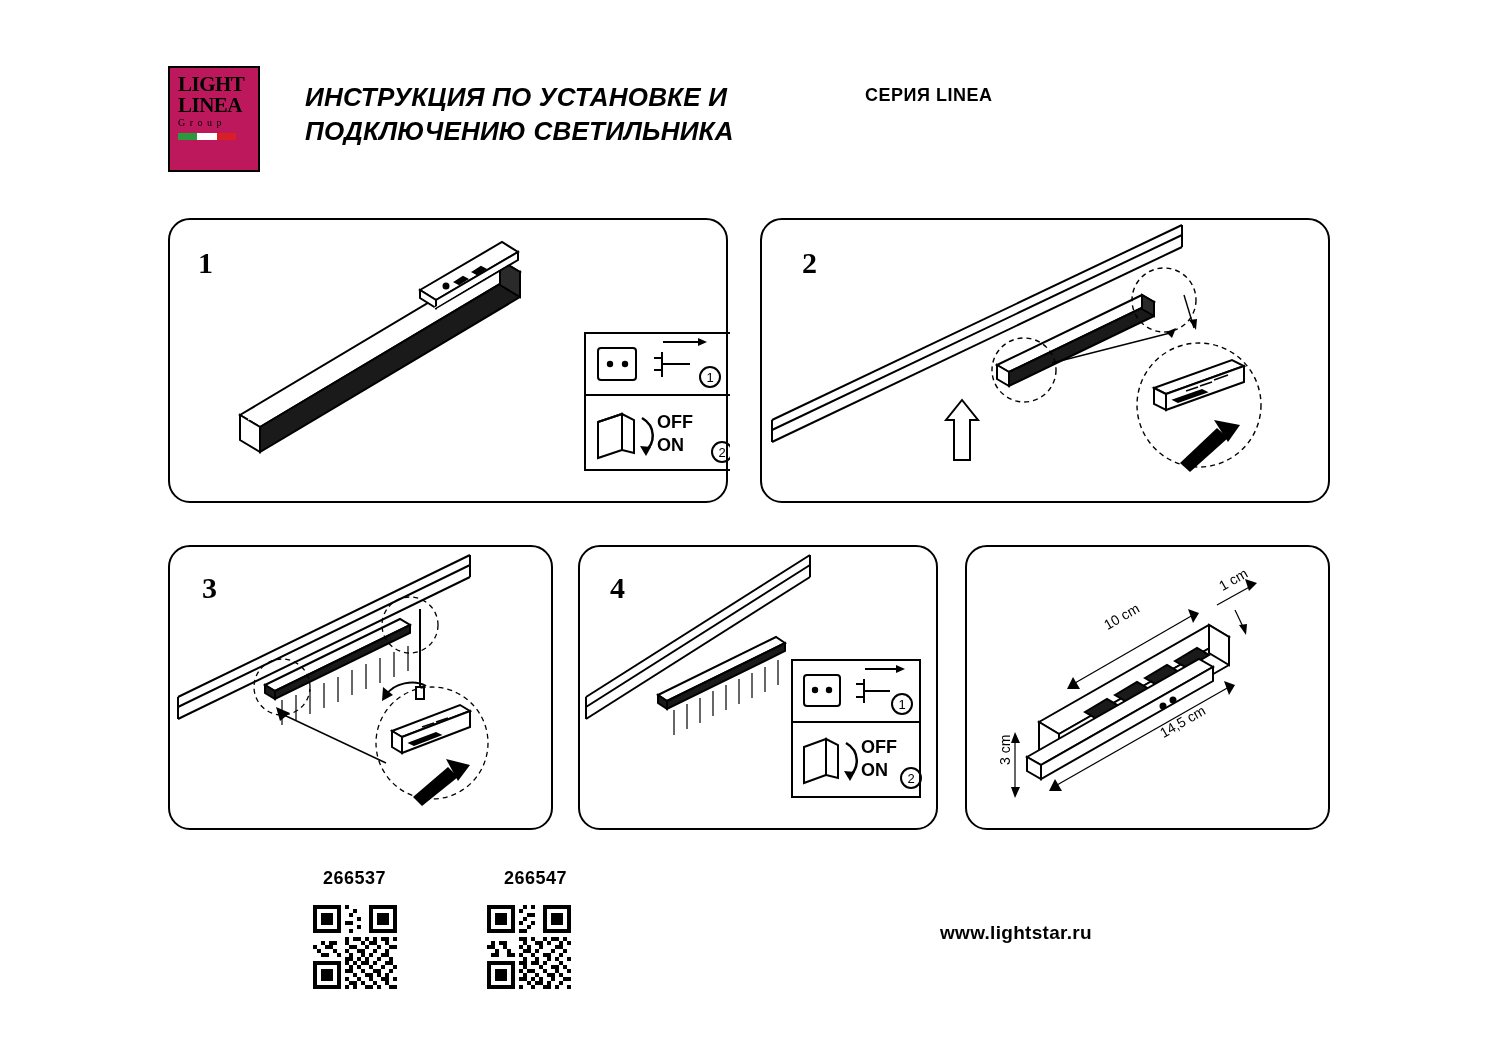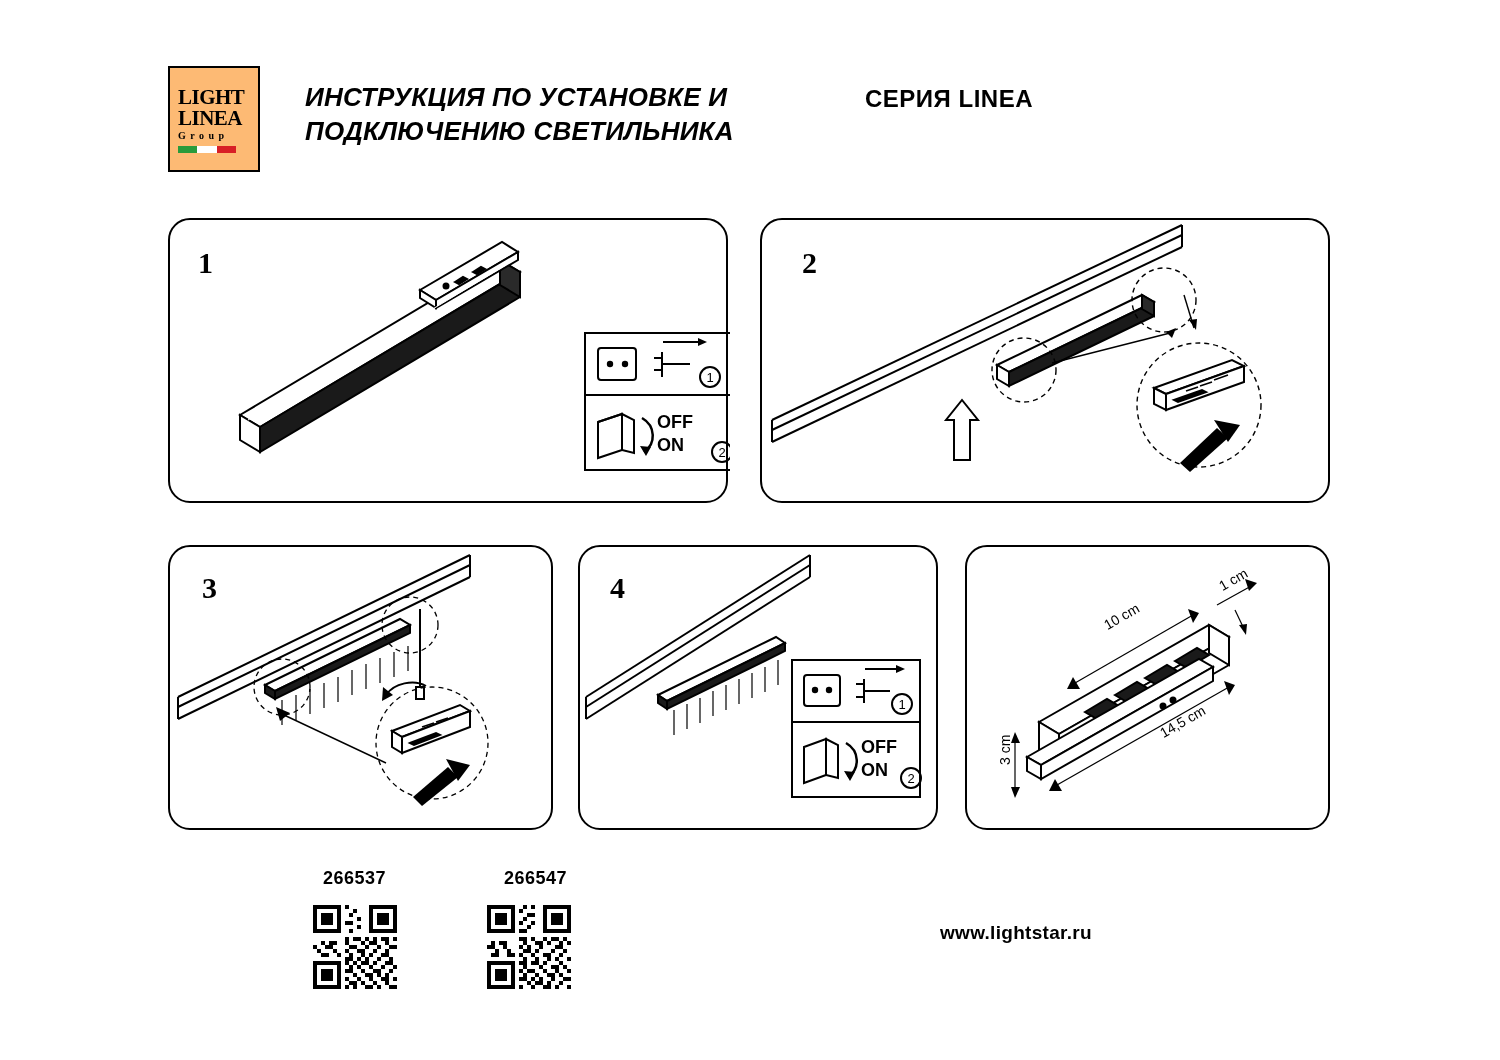--- a/index.html
+++ b/index.html
@@ -11,39 +11,39 @@
     color:#000;
     position:relative;
     overflow:hidden;
   }
   .page { position:relative; width:1500px; height:1060px; }
 
   
   .header { position:absolute; left:0; top:0; width:1500px; height:200px; }
   .logo-box {
     position:absolute; left:168px; top:66px; width:92px; height:106px;
-    border:2px solid #000; background:#fdba74;
-    display:flex; flex-direction:column; justify-content:center; align-items:flex-start;
+    border:2px solid #000; background:#be185d;
+    display:flex; flex-direction:column; align-items:flex-start;
     padding:6px 6px 4px 8px;
   }
   .logo-line1, .logo-line2 {
     font-family:"Liberation Serif", serif;
     font-weight:bold; font-size:21px; line-height:21px; letter-spacing:-0.5px;
   }
-  .logo-line3 { font-family:"Liberation Serif", serif; font-size:10px; letter-spacing:1px; margin-top:1px;font-weight:bold;}
+  .logo-line3 { font-family:"Liberation Serif", serif; font-size:10px; letter-spacing:1px; margin-top:1px;}
   .logo-flag { width:58px; height:7px; display:flex; margin-top:5px; }
   .logo-flag i { flex:1; display:block; height:100%; }
 
   .title {
     position:absolute; left:305px; top:80px; width:520px;
     font-size:26px; font-weight:bold; line-height:34px; letter-spacing:0.2px;font-style:italic;
   }
   .series {
     position:absolute; left:865px; top:85px;
-    font-size:24px; font-weight:bold; letter-spacing:0.5px;
+    font-size:18px; font-weight:bold; letter-spacing:0.5px;
   }
   .articles {
     position:absolute; left:865px; top:127px;
     font-size:23px; font-weight:bold; letter-spacing:0.5px;
   }
 
   
   .panel {
     position:absolute;
     border:2px solid #000;

